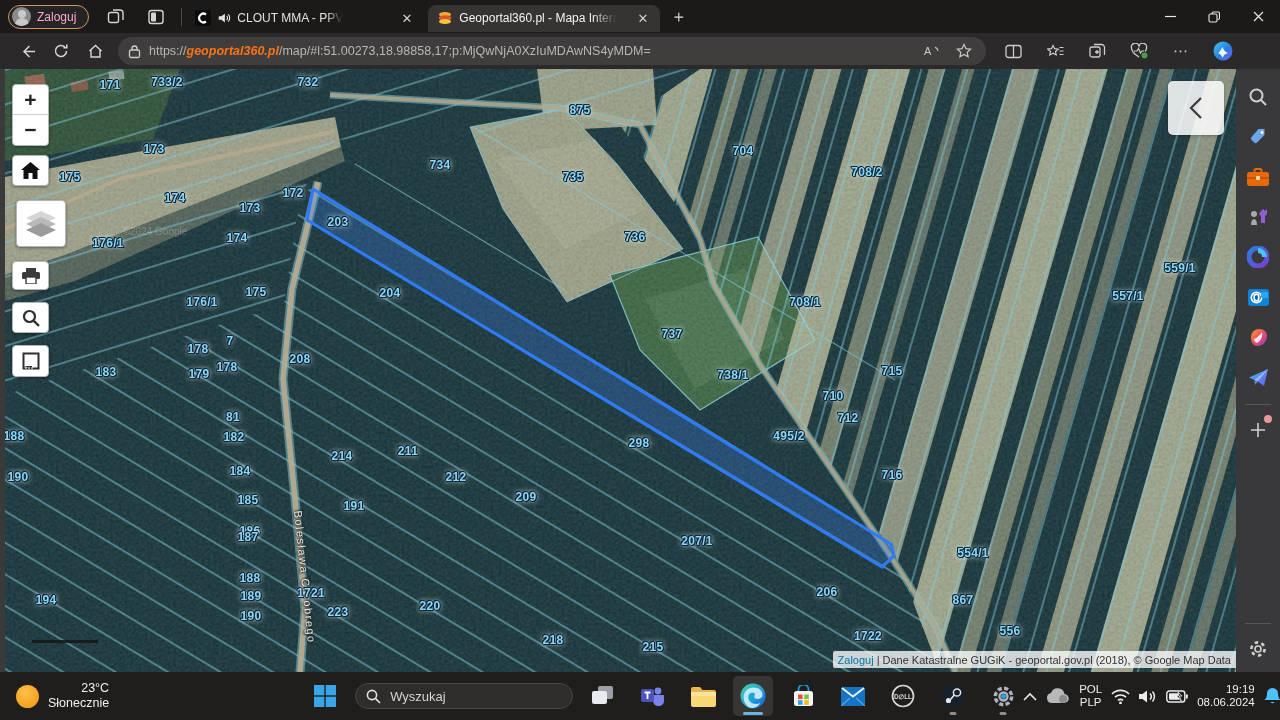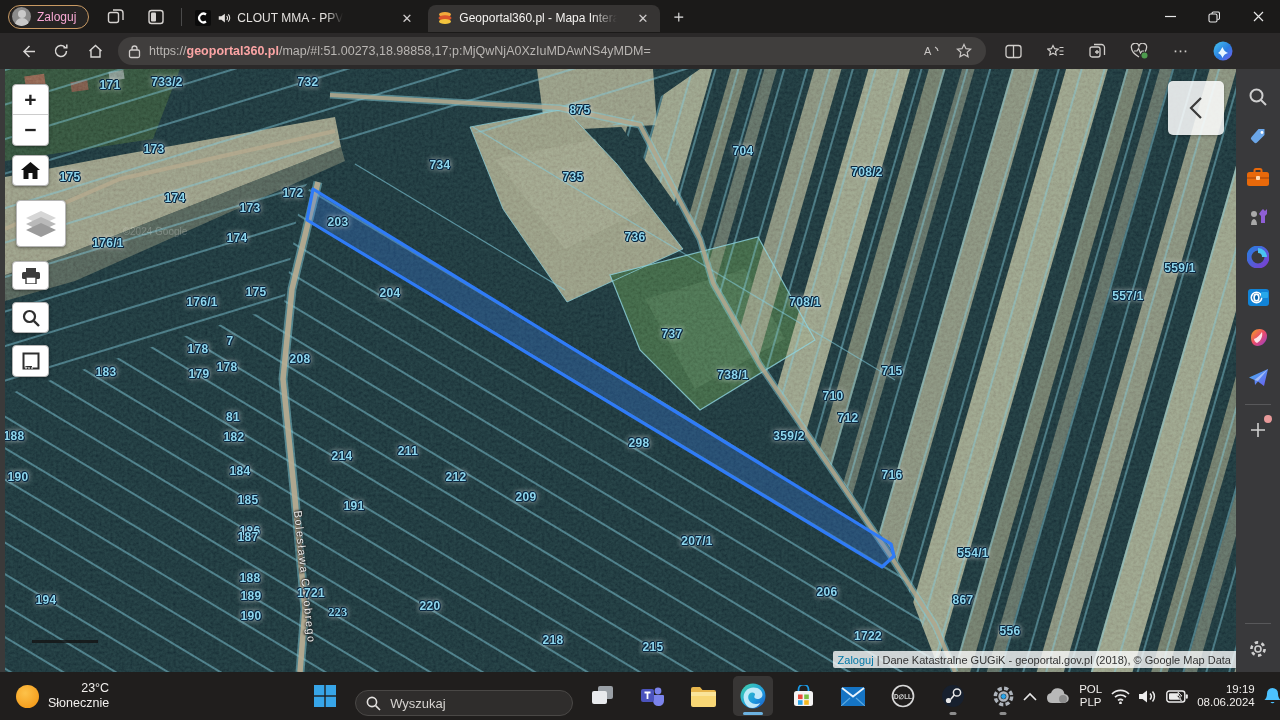--- a/index.html
+++ b/index.html
@@ -29,21 +29,21 @@
   #wincontrols { margin-left:auto; display:flex; height:33px; }
   .winbtn { width:44px; height:33px; display:flex; align-items:center; justify-content:center; color:#e8e8e8; font-size:12px; }
 
   
   #addressbar { position:absolute; left:0; top:33px; width:1280px; height:36px; background:#2b2929;
                 display:flex; align-items:center; }
   .nav-icon { width:34px; height:28px; display:flex; align-items:center; justify-content:center; color:#d8d6d4; border-radius:5px; }
   #urlpill { display:flex; align-items:center; height:28px; width:868px; margin-left:6px; background:#403e3d;
              border-radius:14px; padding:0 8px 0 10px; }
   #urltext { font-size:12.5px; color:#b9b6b3; white-space:nowrap; overflow:hidden; flex:1; margin-left:8px; }
-  #urltext b { color:#fca5a5; font-weight:bold; }
+  #urltext b { color:#f97316; font-weight:bold;font-style:italic; }
   .pill-right { display:flex; gap:4px; }
   .bar-right { display:flex; gap:8px; margin-left:10px; align-items:center; }
 
   
   #maparea { position:absolute; left:5px; top:69px; width:1231px; height:603px; overflow:hidden; background:#0d1b24; }
   #mapsvg { position:absolute; left:0; top:0; }
 
   .parcel-label { position:absolute; transform:translate(-50%,-50%); font-weight:bold; font-size:12px;
                   color:#8ed7ee; white-space:nowrap; letter-spacing:.3px; z-index:5;
                   text-shadow:-1px 0 #0a2740, 1px 0 #0a2740, 0 -1px #0a2740, 0 1px #0a2740,
@@ -81,21 +81,21 @@
   .side-divider { width:26px; height:1px; background:#58585a; margin:2px 0 10px; }
   .notif-dot { position:absolute; right:1px; top:0; width:8px; height:8px; border-radius:50%; background:#e89a9a; }
   #side-bottom { margin-top:auto; display:flex; flex-direction:column; align-items:center; width:100%; padding-bottom:8px; }
 
   
   #taskbar { position:absolute; left:0; top:672px; width:1280px; height:48px; background:#201e1d;
              display:flex; align-items:center; }
   #weather { display:flex; align-items:center; gap:9px; margin-left:16px; cursor:pointer; }
   .sun { width:23px; height:23px; border-radius:50%; background:radial-gradient(circle at 40% 35%, #fdc24a, #f2920e); }
   #weather .wtxt { font-size:12.5px; color:#f2f0ee; line-height:15px;text-align:right; }
-  #task-center { display:flex; align-items:flex-end; gap:10px; margin-left:196px; }
+  #task-center { display:flex; align-items:center; gap:10px; margin-left:196px; }
   .tb-icon { width:40px; height:40px; display:flex; align-items:center; justify-content:center;
              border-radius:5px; position:relative; cursor:pointer; }
   .tb-icon.active-app { background:#383635; }
   .run-bar { position:absolute; bottom:1px; left:50%; transform:translateX(-50%); height:3px; border-radius:2px; }
   .run-bar.wide { width:20px; background:#6cb2e0; }
   .run-bar.dot { width:7px; background:#8d8d8d; }
   #searchpill { display:flex; align-items:center; gap:9px; width:218px; height:26px; border-radius:14px;
                 background:#2f2d2c; border:1px solid #4a4846; padding:0 10px; cursor:pointer; }
   #searchpill span { color:#d6d3d0; font-size:13px; }
   #tray { margin-left:auto; display:flex; align-items:center; gap:9px; margin-right:10px; }
@@ -373,30 +373,30 @@
         <span class="parcel-label" style="left: 9px; top: 367px;">188</span>
         <span class="parcel-label" style="left: 13px; top: 408px;">190</span>
         <span class="parcel-label" style="left: 235px; top: 402px;">184</span>
         <span class="parcel-label" style="left: 337px; top: 387px;">214</span>
         <span class="parcel-label" style="left: 403px; top: 382px;">211</span>
         <span class="parcel-label" style="left: 445px; top: 408px; padding-left: 12px;">212</span>
         <span class="parcel-label" style="left: 634px; top: 374px;">298</span>
         <span class="parcel-label" style="left: 243px; top: 431px;">185</span>
         <span class="parcel-label" style="left: 521px; top: 428px;">209</span>
         <span class="parcel-label" style="left: 349px; top: 437px;">191</span>
-        <span class="parcel-label" style="left: 784px; top: 367px;">359/2</span>
+        <span class="parcel-label" style="left: 784px; top: 367px;">495/2</span>
         <span class="parcel-label" style="left: 887px; top: 406px;">716</span>
         <span class="parcel-label" style="left: 245px; top: 462px;">186</span>
         <span class="parcel-label" style="left: 243px; top: 468px;">187</span>
         <span class="parcel-label" style="left: 245px; top: 509px;">188</span>
         <span class="parcel-label" style="left: 246px; top: 527px;">189</span>
         <span class="parcel-label" style="left: 246px; top: 547px;">190</span>
         <span class="parcel-label" style="left: 41px; top: 531px;">194</span>
         <span class="parcel-label" style="left: 306px; top: 524px;">1721</span>
-        <span class="parcel-label" style="left: 333px; top: 543px; font-family: Liberation Serif, serif;">223</span>
+        <span class="parcel-label" style="left: 333px; top: 543px;">223</span>
         <span class="parcel-label" style="left: 425px; top: 537px;">220</span>
         <span class="parcel-label" style="left: 692px; top: 472px;">207/1</span>
         <span class="parcel-label" style="left: 822px; top: 523px;">206</span>
         <span class="parcel-label" style="left: 968px; top: 484px;">554/1</span>
         <span class="parcel-label" style="left: 958px; top: 531px;">867</span>
         <span class="parcel-label" style="left: 1005px; top: 562px;">556</span>
         <span class="parcel-label" style="left: 863px; top: 567px;">1722</span>
         <span class="parcel-label" style="left: 548px; top: 571px;">218</span>
         <span class="parcel-label" style="left: 648px; top: 578px;">215</span>
       </div>

